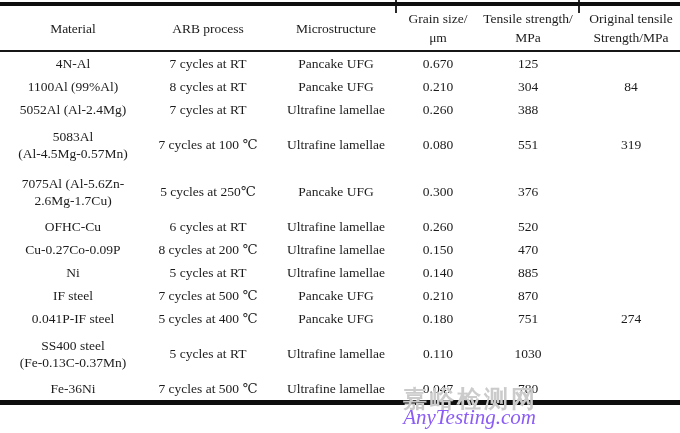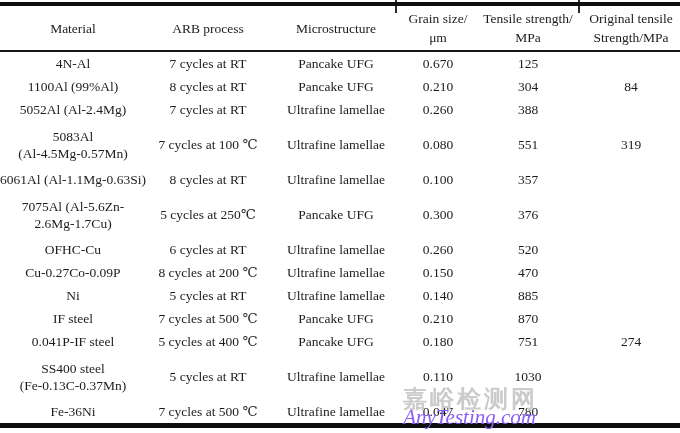--- a/index.html
+++ b/index.html
@@ -202,38 +202,20 @@
           <td>
             <div>0.080</div>
           </td>
           <td>
             <div>551</div>
           </td>
           <td>
             <div>319</div>
           </td>
         </tr>
-        <tr>
-          <td>
-            <div>6061Al (Al-1.1Mg-0.63Si)</div>
-          </td>
-          <td>
-            <div>8 cycles at RT</div>
-          </td>
-          <td>
-            <div>Ultrafine lamellae</div>
-          </td>
-          <td>
-            <div>0.100</div>
-          </td>
-          <td>
-            <div>357</div>
-          </td>
-          <td></td>
-        </tr>
         <tr class="tall">
           <td>
             <div>7075Al (Al-5.6Zn-</div>
             <div>2.6Mg-1.7Cu)</div>
           </td>
           <td>
             <div>5 cycles at 250℃</div>
           </td>
           <td>
             <div>Pancake UFG</div>

